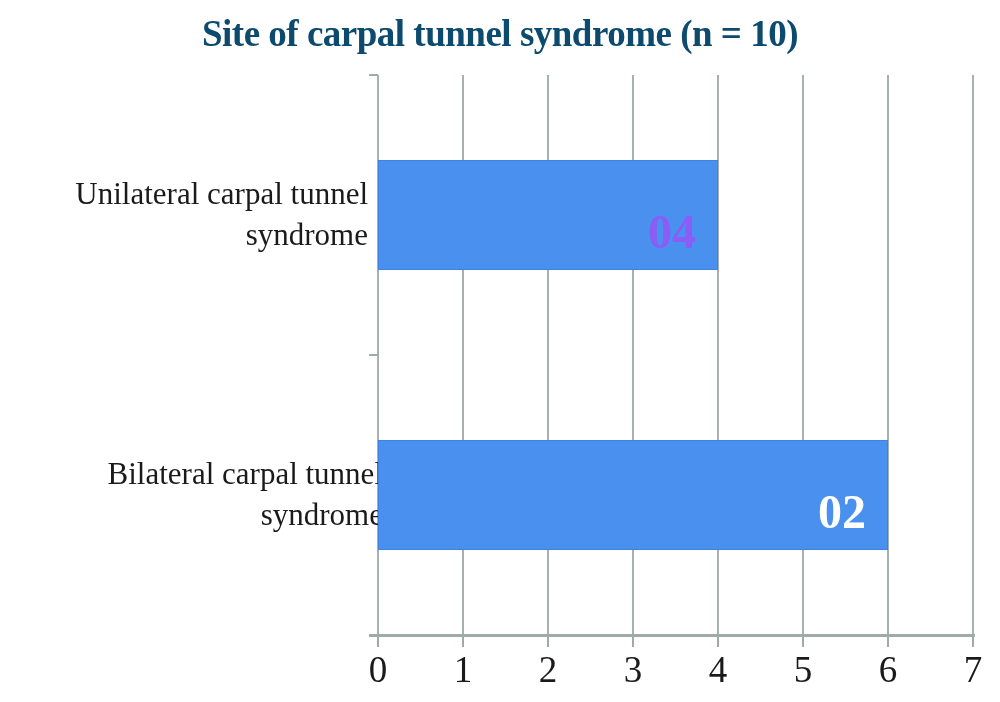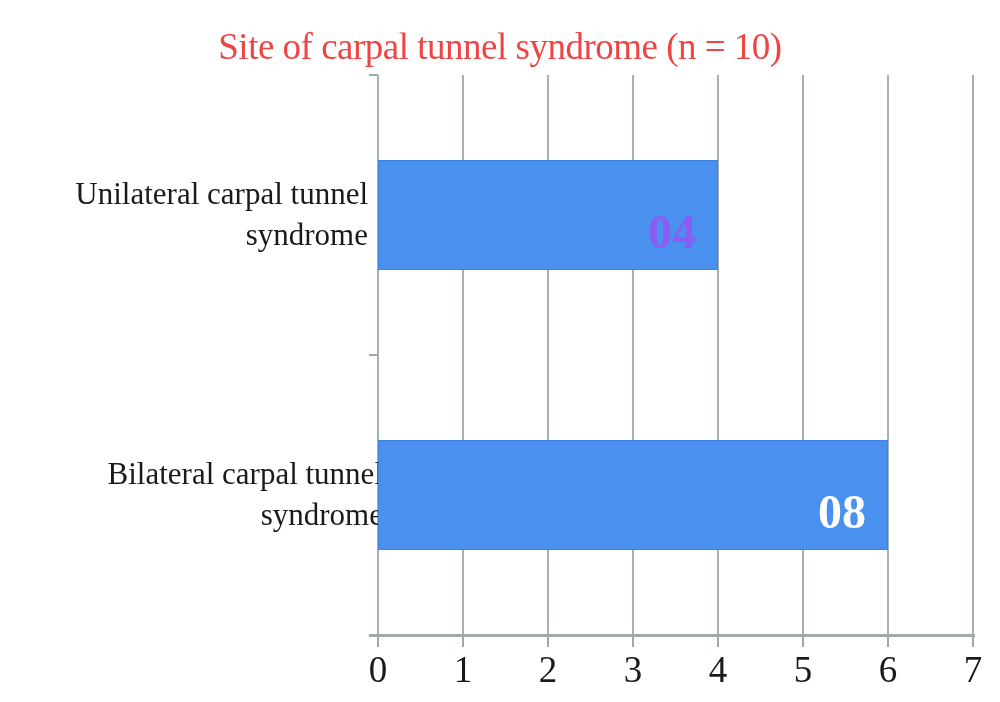--- a/index.html
+++ b/index.html
@@ -9,25 +9,24 @@
     height: 702px;
     background: #ffffff;
     font-family: "Liberation Serif", "DejaVu Serif", serif;
     overflow: hidden;
   }
   .chart-title {
     position: absolute;
     left: 0; top: 12px;
     width: 100%;
     text-align: center;
-    font-weight: normal;
+    font-weight: bold;
     font-size: 37px;
     letter-spacing: -0.5px;
-    color: #ef4444;
-    margin-top: 13px;
+    color: #0c4a6e;
   }
   .gridline { position: absolute; width: 2px; z-index: 1; }
   .axis-line { position: absolute; z-index: 2; }
   .tick { position: absolute; z-index: 2; }
   .bar { position: absolute; z-index: 3; box-sizing: border-box; }
   .value-label {
     position: absolute; z-index: 4;
     display: flex; align-items: flex-end; justify-content: flex-end;
     font-weight: bold; font-size: 48px; line-height: 1;
   }
@@ -75,16 +74,16 @@
       <div class="gridline" style="left: 972px; top: 75px; height: 560px; background: rgb(167, 177, 177); position: absolute;"></div>
       <div class="tick" style="left: 972px; top: 636px; width: 2px; height: 11px; background: rgb(159, 171, 171); position: absolute;"></div>
       <div class="x-tick-label" style="left: 973px; top: 648px; color: rgb(26, 26, 26); position: absolute;">7</div>
       <div class="axis-line" style="left: 369px; top: 634px; width: 606px; height: 3px; background: rgb(159, 171, 171); position: absolute;"></div>
       <div class="tick" style="left: 369px; top: 74px; width: 9px; height: 2px; background: rgb(159, 171, 171); position: absolute;"></div>
       <div class="tick" style="left: 369px; top: 354px; width: 9px; height: 2px; background: rgb(159, 171, 171); position: absolute;"></div>
       <div class="bar" style="left: 378px; top: 160px; width: 340px; height: 110px; background: rgb(74, 144, 239); border: 1px solid rgb(63, 130, 226); position: absolute;"></div>
       <div class="value-label" style="left: 378px; top: 160px; width: 318px; height: 96px; color: #8b5cf6; position: absolute;">04</div>
       <div class="cat-label" style="left: 0px; top: 160px; width: 374px; height: 110px; color: rgb(26, 26, 26); position: absolute; padding-left: 32px;">Unilateral carpal tunnel syndrome</div>
       <div class="bar" style="left: 378px; top: 440px; width: 510px; height: 110px; background: rgb(74, 144, 239); border: 1px solid rgb(63, 130, 226); position: absolute;"></div>
-      <div class="value-label" style="left: 378px; top: 440px; width: 488px; height: 96px; color: rgb(255, 255, 255); position: absolute;">08</div>
+      <div class="value-label" style="left: 378px; top: 440px; width: 488px; height: 96px; color: rgb(255, 255, 255); position: absolute;">02</div>
       <div class="cat-label" style="left: 0px; top: 440px; width: 374px; height: 110px; color: rgb(26, 26, 26); position: absolute; margin-left: 15px;">Bilateral carpal tunnel syndrome</div>
     </div>
 </div>
 
 </body></html>

